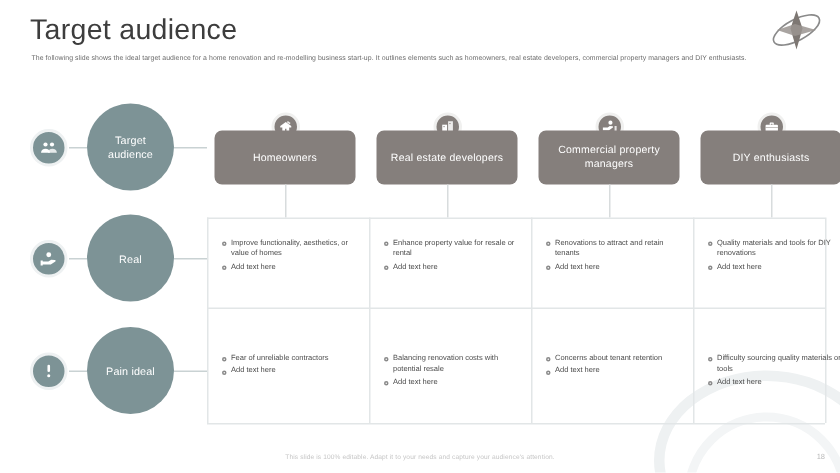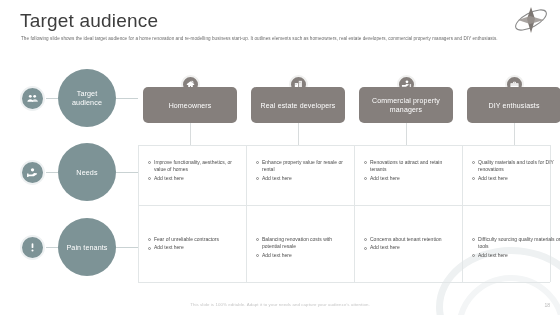--- a/index.html
+++ b/index.html
@@ -242,22 +242,22 @@
       <rect x="10.4" y="4" width="3.2" height="9" rx="1.6"></rect>
       <circle cx="12" cy="17.6" r="1.9"></circle>
     </svg>
   </div>
 
   <div class="rail-connector" style="left:46px; top:98px;  width:12px;"></div>
   <div class="rail-connector" style="left:46px; top:172px; width:12px;"></div>
   <div class="rail-connector" style="left:46px; top:247px; width:12px;"></div>
 
   <div class="rail-circle" style="left:58px; top:69px;">Target audience</div>
-  <div class="rail-circle" style="left:58px; top:143px;">Needs</div>
-  <div class="rail-circle" style="left:58px; top:218px;">Pain tenants</div>
+  <div class="rail-circle" style="left:58px; top:143px;">Real</div>
+  <div class="rail-circle" style="left:58px; top:218px;">Pain ideal</div>
 
   <div class="rail-connector" style="left:116px; top:98px;  width:22px;"></div>
   <div class="rail-connector" style="left:116px; top:172px; width:22px;"></div>
   <div class="rail-connector" style="left:116px; top:247px; width:22px;"></div>
 
   <div class="col-badge" style="left:181px; top:75px;">
     <svg width="11" height="11" viewBox="0 0 24 24" fill="#ffffff">
       <path d="M4 11l8-6 8 6v2h-3v7h-4v-5H11v5H7v-7H4z"></path>
       <path d="M15 3.5l4 3.2-1.4 1.8-4-3.2z" opacity=".85"></path>
     </svg>

